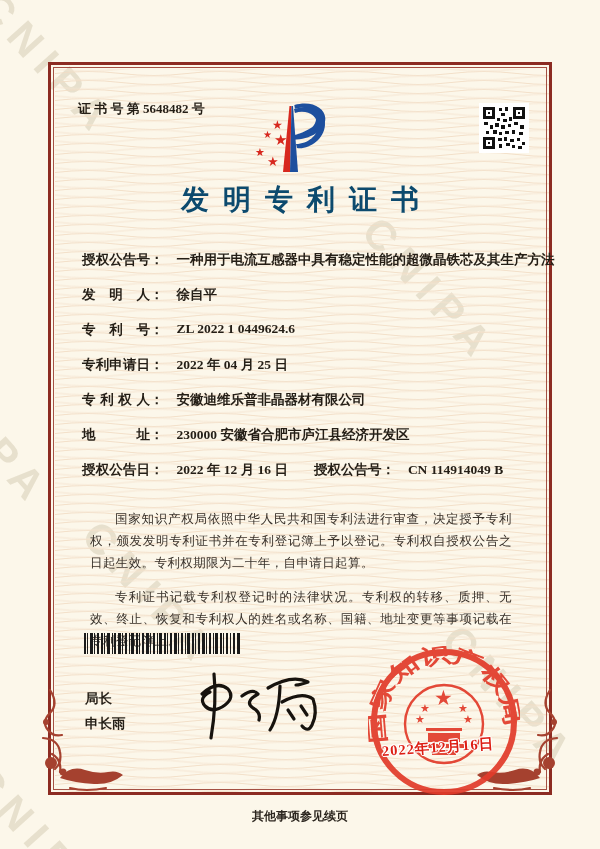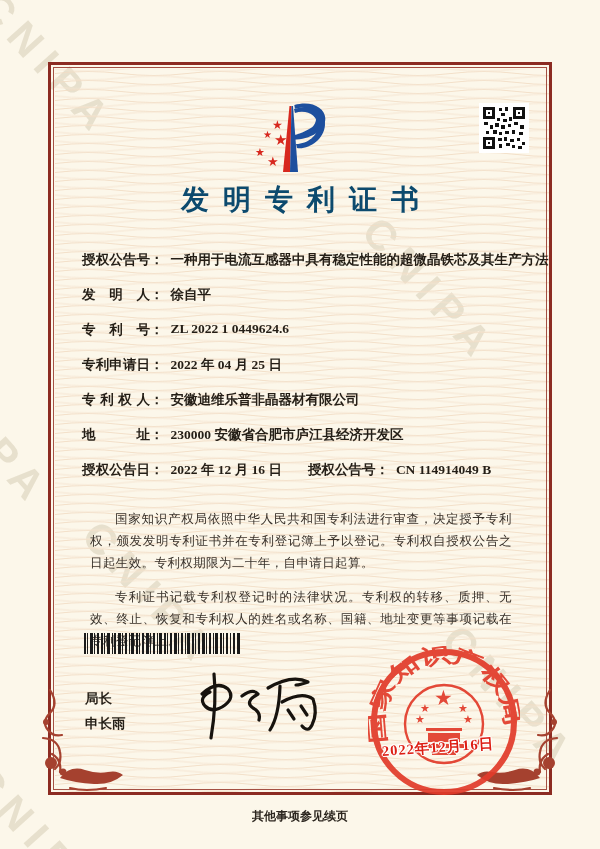--- a/index.html
+++ b/index.html
@@ -21,21 +21,21 @@
   
   .certno{position:absolute;left:78px;top:100px;font-size:13px;font-weight:bold;}
   .logo{position:absolute;left:252px;top:100px;}
   .qr{position:absolute;left:479px;top:103px;background:#fff;padding:2px;}
   .title{position:absolute;left:0;top:181px;width:600px;text-align:center;
          font-size:28px;font-weight:bold;letter-spacing:0.5em;text-indent:0.5em;color:#0c4a6e;}
   .fields{position:absolute;left:82px;top:251px;width:448px;}
   .frow{height:20px;margin-bottom:15px;font-size:13.5px;font-weight:bold;white-space:nowrap;}
   .flabel{display:inline-block;width:68px;text-align:justify;text-align-last:justify;vertical-align:top;}
   .fcolon{display:inline-block;vertical-align:top;}
-  .fvalue{margin-left:7px;}
+  .fvalue{margin-left:13px;}
   .grant2{margin-left:26px;}
   .paras{position:absolute;left:78px;top:496px;width:446px;font-size:12.5px;
          line-height:22px;text-align:justify;color:#38312a;font-weight:500;}
   .paras p{margin:12px;text-indent:2em;letter-spacing:0.4px;}
   .barcode{position:absolute;left:84px;top:633px;}
   .director{position:absolute;left:85px;top:686px;font-size:13.5px;font-weight:bold;line-height:25px;}
   .signature{position:absolute;left:176px;top:666px;}
   .seal{position:absolute;left:368px;top:646px;opacity:.93;}
   .sealdate{position:absolute;left:363px;top:738px;width:150px;text-align:center;
             font-size:14.5px;font-weight:bold;color:#dd1f14;transform:rotate(-4deg);
@@ -95,20 +95,21 @@
       <path d="M40,104 q16,4 36,0"></path>
     </g>
     <g fill="#a5412f">
       <path d="M30,94 q10,-13 25,-8 q12,4 23,2 q9,-2 15,3 q-12,10 -29,9 q-19,-1 -34,-6 z"></path>
       <circle cx="21" cy="79" r="6"></circle>
       <circle cx="33" cy="88" r="3.5"></circle>
       <circle cx="16" cy="38" r="3"></circle>
     </g>
   </svg>
 
+  <div class="certno">证 书 号 第 5648482 号</div>
 
   <svg class="logo" width="100" height="78" viewBox="0 0 100 78">
     <path d="M42,55 C75,47 93,22 86,34 C80,50 60,60 48,53 C66,50 79,39 78,27 C77,14 60,7 44,12 L43,6 C70,-2 92,10 93,27 C94,47 68,62 42,62 Z" fill="#1d4f9e" transform="translate(2,0) scale(0.62) translate(22,2)"></path>
 
     <polygon points="37.5,6 39.5,6 38,72 31,72" fill="#d7281e"></polygon>
     <polygon points="39.5,6 41,6 46,72 38,72" fill="#1d4f9e"></polygon>
 
     <path d="M42,9 C62,4 74,13 73,25 C72,40 56,50 45,48 L44,44 C56,44 66,35 66,26 C66,16 55,9 43,13 Z" fill="#1d4f9e"></path>
 
     <text x="20" y="29" font-size="12" fill="#d7281e">★</text>

